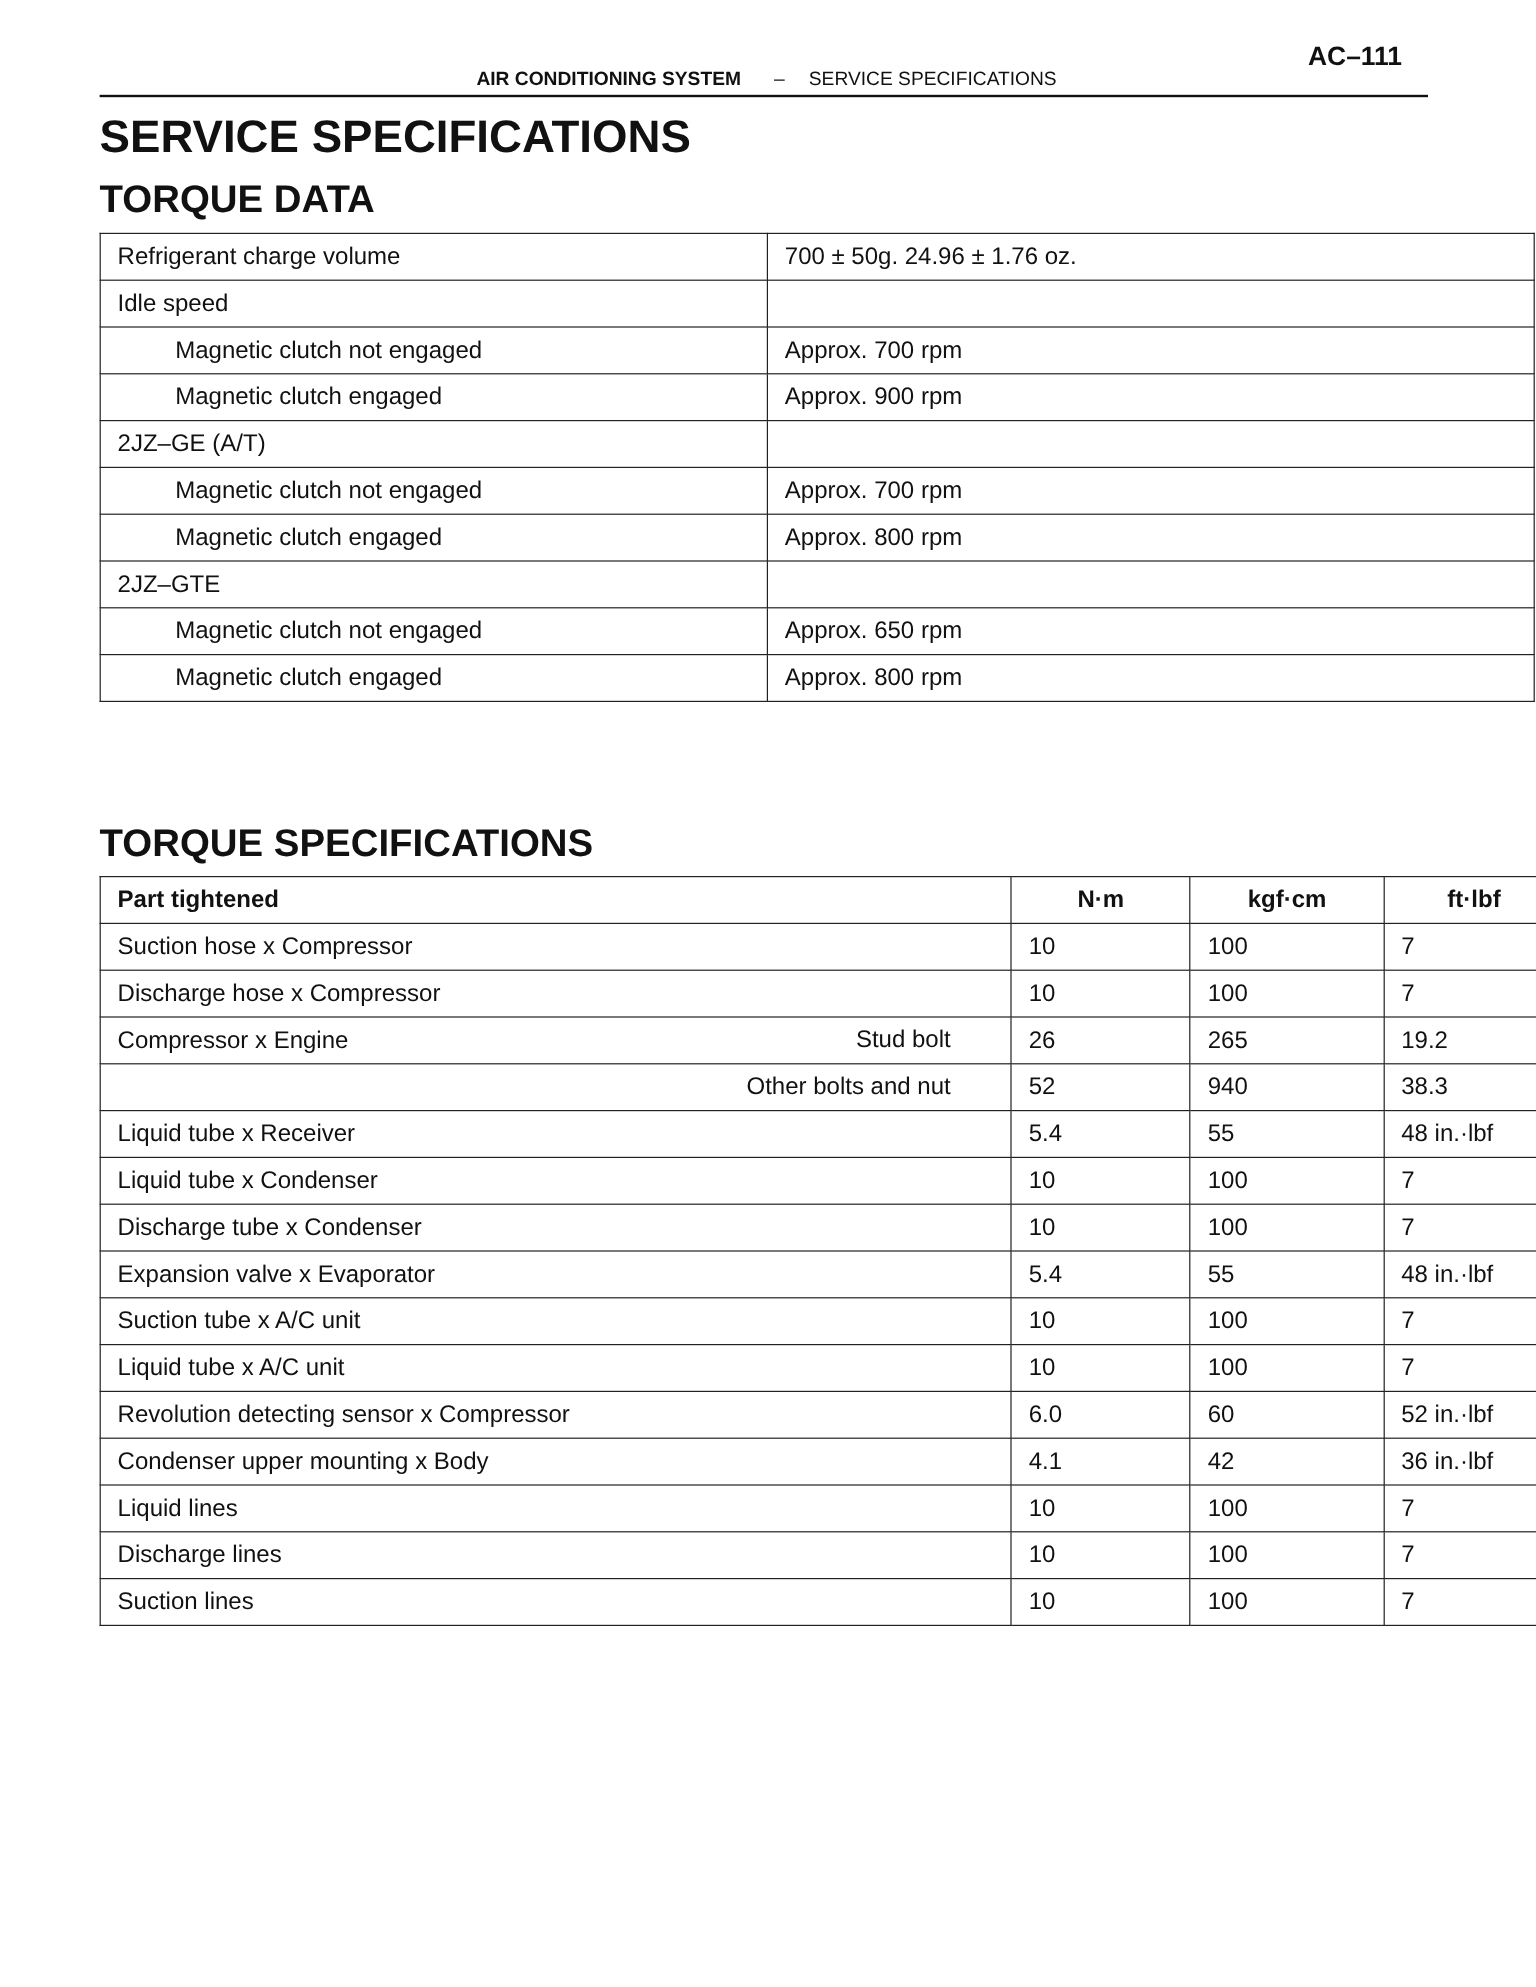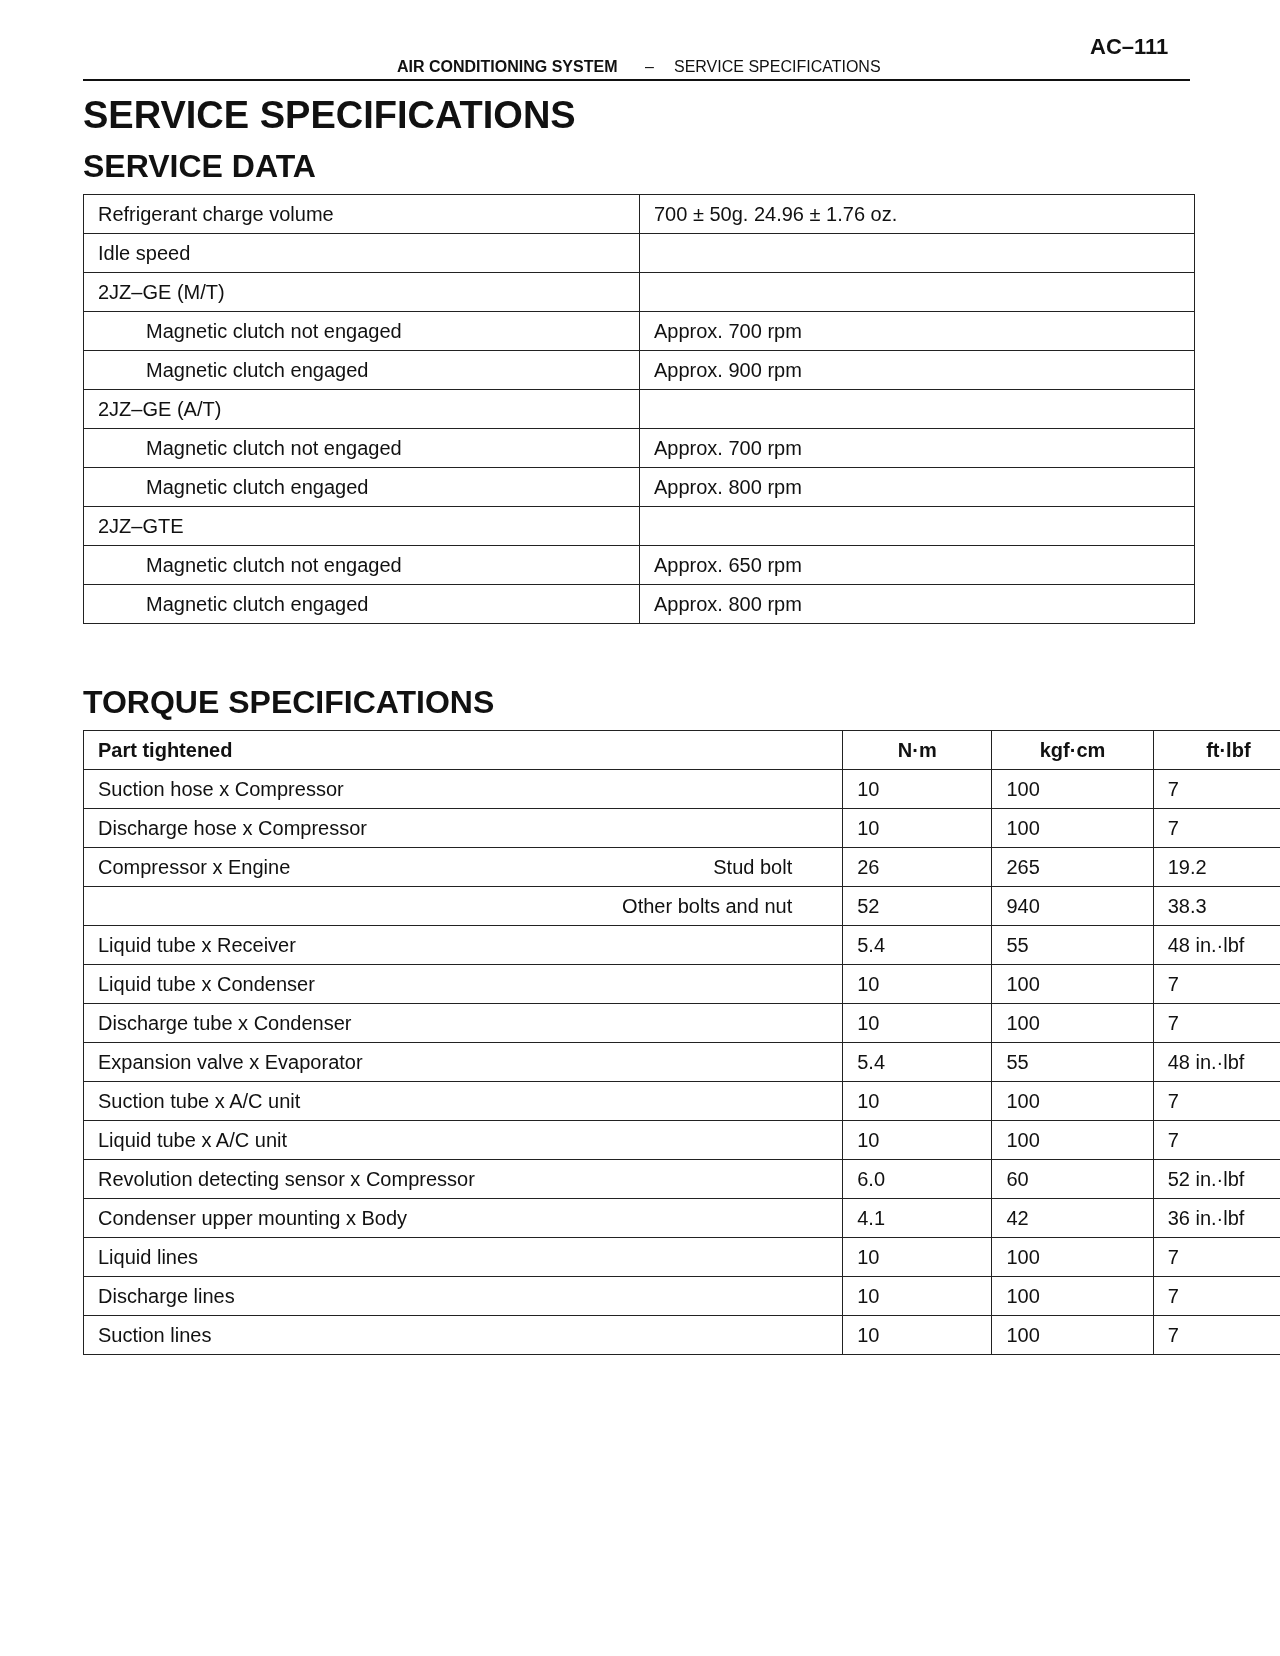--- a/index.html
+++ b/index.html
@@ -9,21 +9,21 @@
   .running-head .sect { position: absolute; left: 397px; font-weight: bold; }
   .running-head .dash { position: absolute; left: 645px; }
   .running-head .sub { position: absolute; left: 674px; }
   .rule { position: absolute; top: 79px; left: 83px; width: 1107px; height: 2px; background: #111; }
   h1 { position: absolute; top: 94px; left: 83px; margin: 0; font-size: 38px; font-weight: bold; letter-spacing: 0px; }
   h2 { position: absolute; margin: 0; font-size: 32px; font-weight: bold; left: 83px; }
   h2.sd { top: 148px; }
   h2.ts { top: 684px; }
   table { position: absolute; left: 83px; border-collapse: collapse; font-size: 20px; }
   td, th { border: 1.5px solid #222; height: 39px; padding: 0 14px; box-sizing: border-box; }
-  table.sd { top: 194px; width: 1112px; }
+  table.sd { top: 194px; width: 1196px; }
   table.sd td.l { width: 556px; }
   table.sd td.indent { padding-left: 62px; }
   table.ts { top: 730px; width: 1221px; }
   table.ts th { font-weight: bold; text-align: center; }
   table.ts th.part { text-align: left; }
   table.ts td.part { width: 692px; position: relative; }
   table.ts td.num { text-align: left; }
   table.ts .c1 { width: 136px; }
   table.ts .c2 { width: 147px; }
   table.ts .c3 { width: 137px; }
@@ -34,34 +34,30 @@
 
 <div class="page-no">AC–111</div>
 <div class="running-head">
   <span class="sect">AIR CONDITIONING SYSTEM</span>
   <span class="dash">–</span>
   <span class="sub">SERVICE SPECIFICATIONS</span>
 </div>
 <div class="rule"></div>
 
 <h1>SERVICE SPECIFICATIONS</h1>
-<h2 class="sd">SERVICE DATA</h2>
+<h2 class="sd">TORQUE DATA</h2>
 
 <table class="sd">
   <tbody id="sd-body">
       <tr>
         <td class="l">Refrigerant charge volume</td>
         <td>700 ± 50g. 24.96 ± 1.76 oz.</td>
       </tr>
       <tr>
         <td class="l">Idle speed</td>
-        <td></td>
-      </tr>
-      <tr>
-        <td class="l">2JZ–GE (M/T)</td>
         <td></td>
       </tr>
       <tr>
         <td class="l indent">Magnetic clutch not engaged</td>
         <td>Approx. 700 rpm</td>
       </tr>
       <tr>
         <td class="l indent">Magnetic clutch engaged</td>
         <td>Approx. 900 rpm</td>
       </tr>

